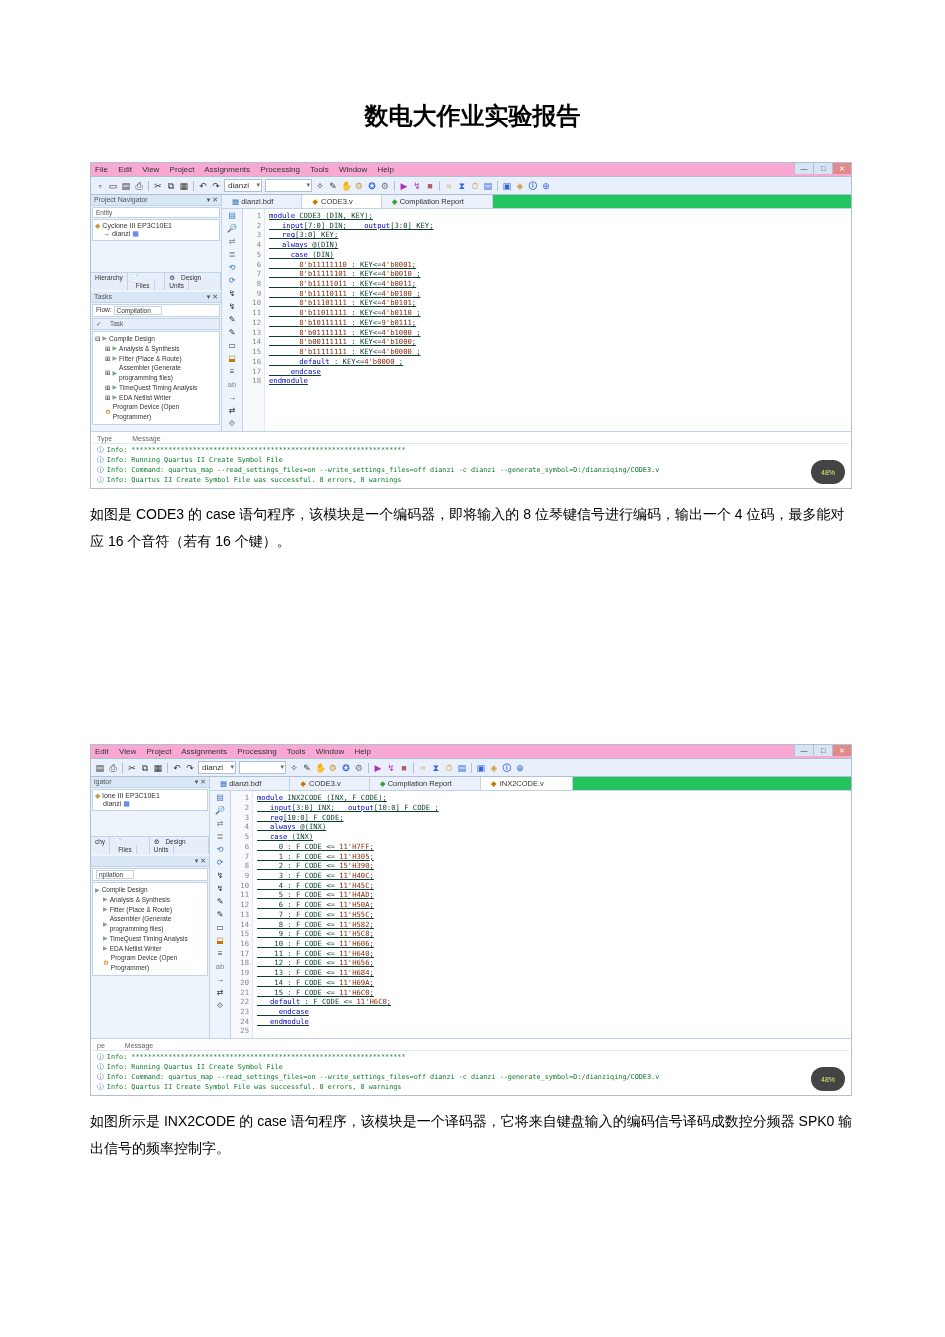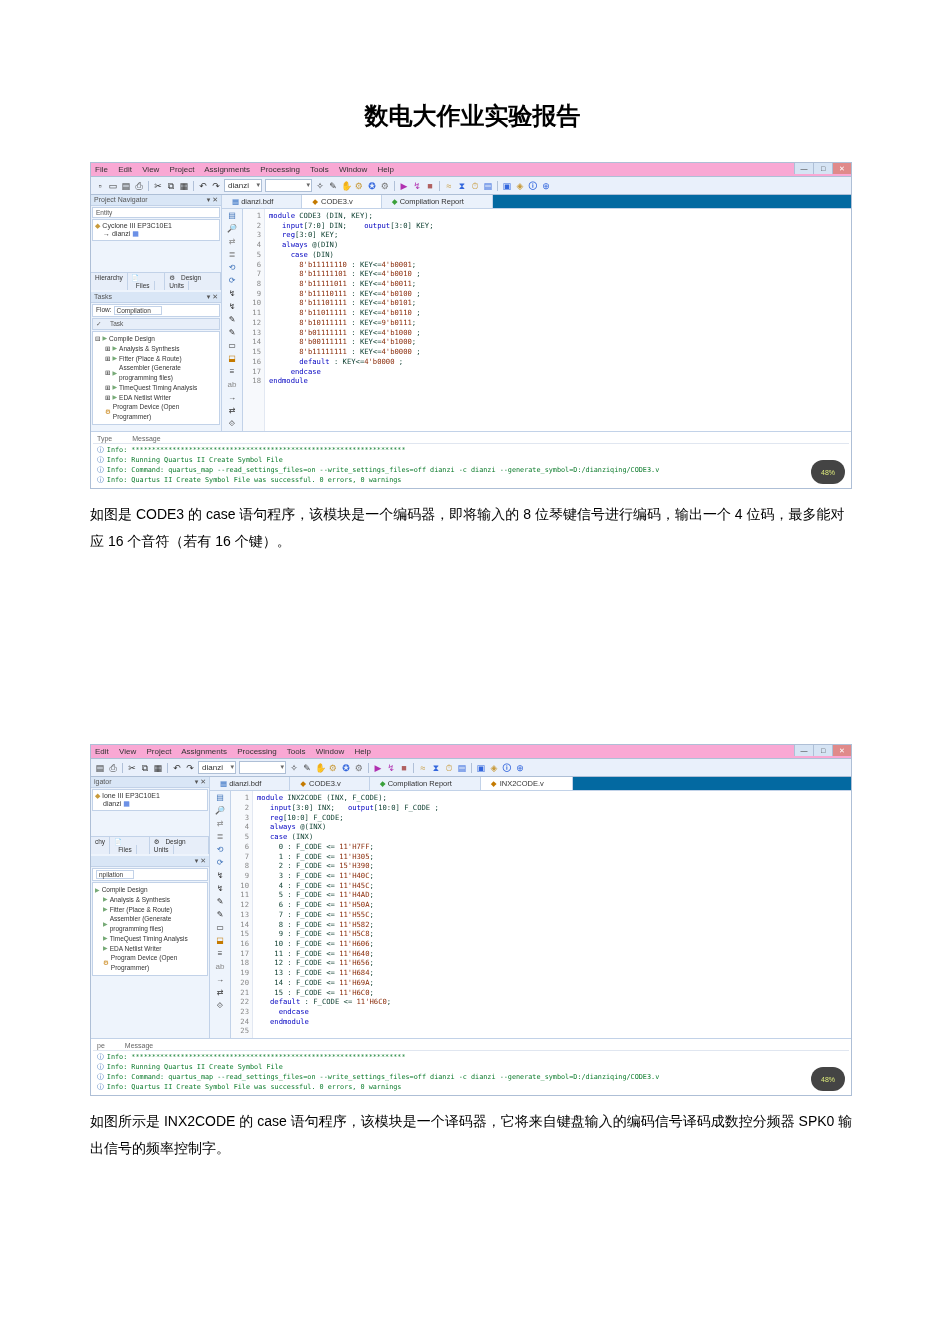--- a/index.html
+++ b/index.html
@@ -134,21 +134,21 @@
   }
   .nav-hier-tabs span { padding:1px 4px; font-size:6.5px; border-right:1px solid #c2d2e8;}
   .code-area {
     flex: 1;
     display: flex;
     flex-direction: column;
     background: #e9f0fb;
   }
   .tabs-row {
     display: flex;
-    background: #0369a1;
+    background: #22c55e;
     font-size: 7.5px;
     border-bottom: 1px solid #c2d2e8;
   }
   .tab {
     padding: 2px 28px 2px 10px;
     border-right: 1px solid #c2d2e8;
     background: #eaf1fb;
     position: relative;
   }
   .tab.active { background: #fff; }
@@ -184,20 +184,21 @@
   }
   .code-text {
     flex: 1;
     font-family: Consolas, monospace;
     font-size: 7.2px;
     padding: 2px 4px;
     white-space: pre;
     color: #0b3d2e;
     line-height: 1.35;
     overflow: hidden;
+    text-decoration: underline;
   }
   .code-text .kw  { color:#0000c0; }
   .code-text .lit { color:#8a2c0a; }
   .msg-area {
     border-top: 1px solid #c2d2e8;
     background: #fff;
     padding: 2px;
     font-size: 7px;
   }
   .msg-head {

